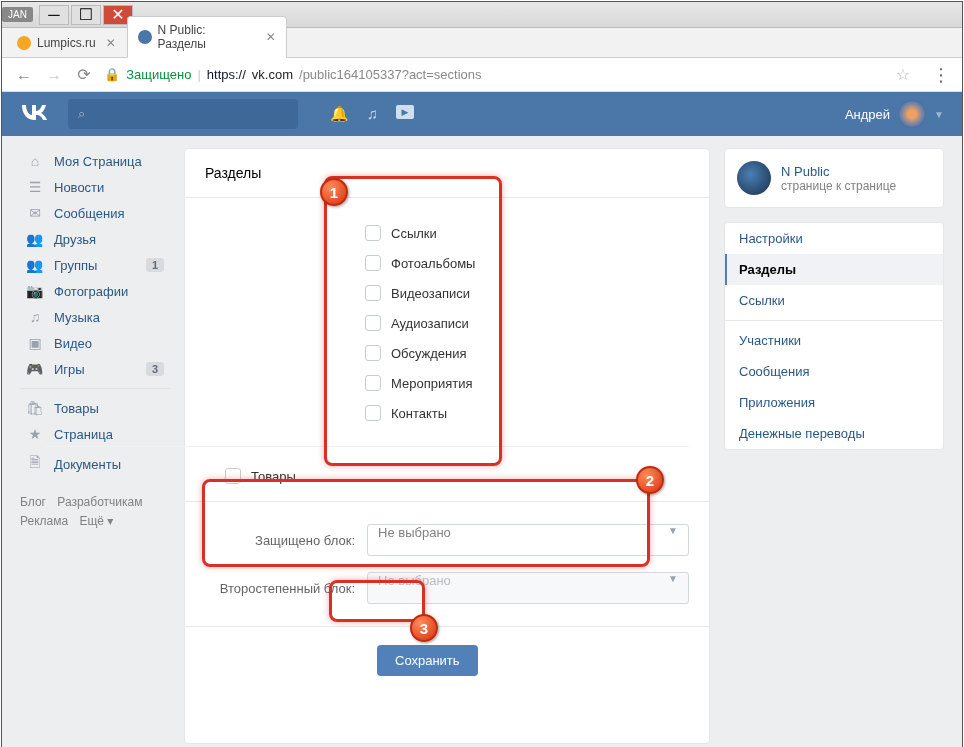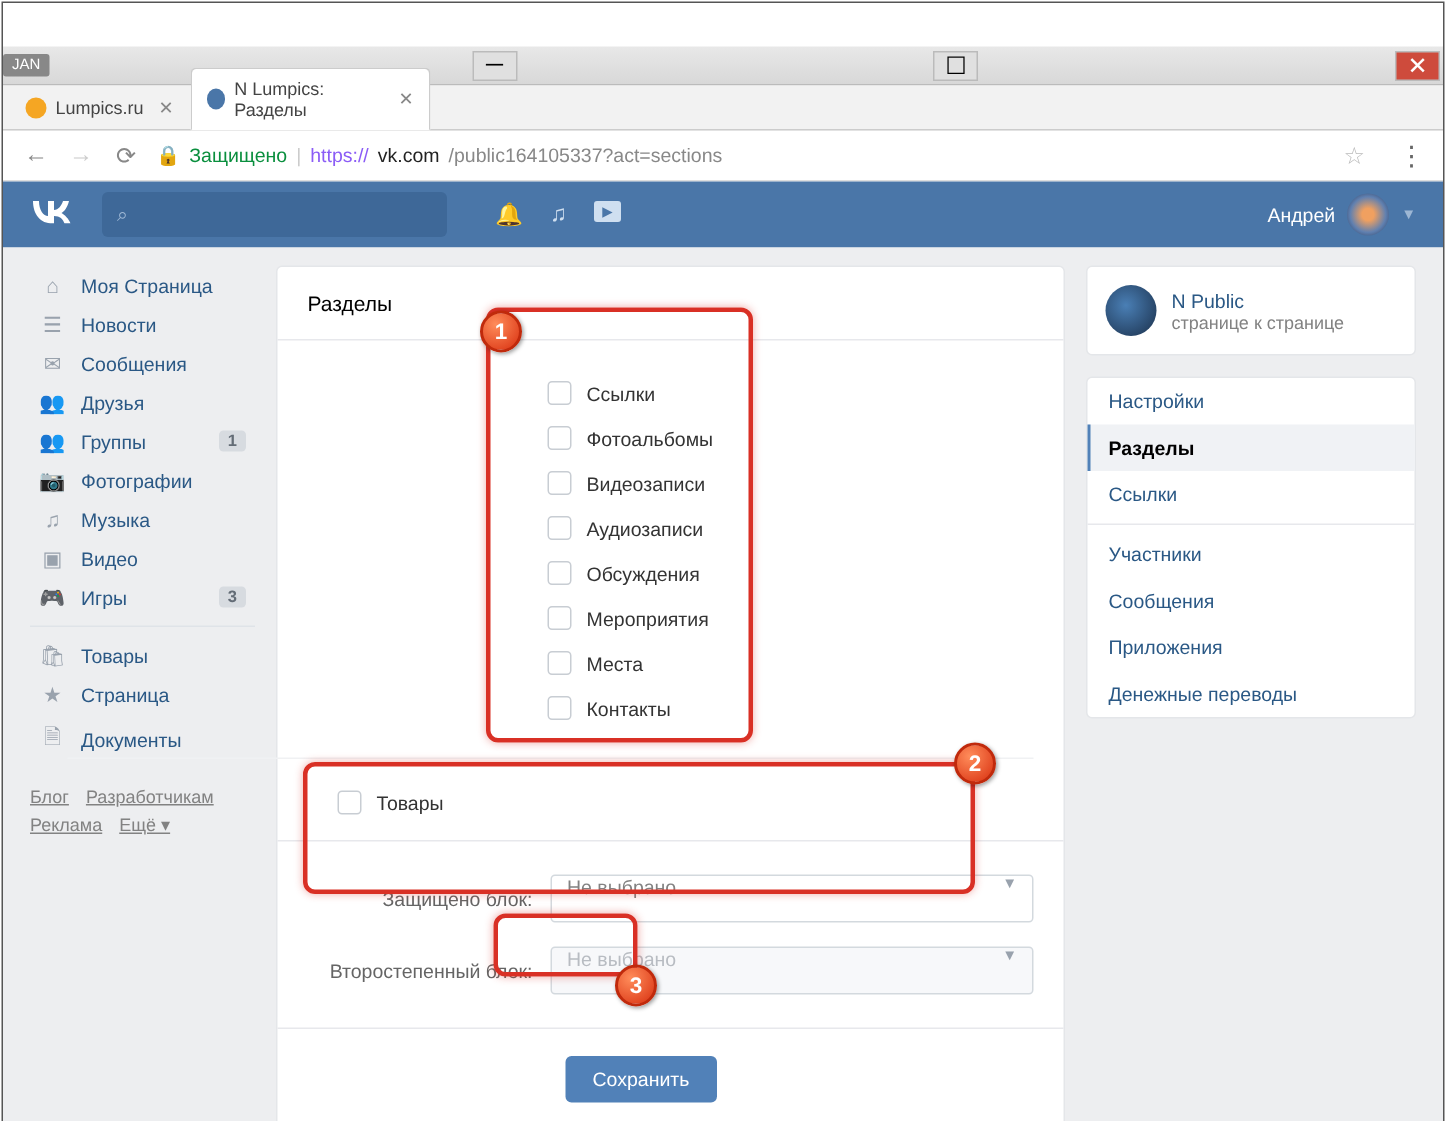--- a/index.html
+++ b/index.html
@@ -1,21 +1,21 @@
 <!DOCTYPE html>
 <html><head>
 <meta charset="utf-8">
 <style>
 * { margin: 0; padding: 0; box-sizing: border-box; font-family: -apple-system, BlinkMacSystemFont, Arial, sans-serif; }
 body { background: #fff; width: 964px; }
 
 .browser-frame { border: 1px solid #555; width: 962px; margin: 1px auto; background: #fff; }
 
 
-.window-bar { height: 26px; background: linear-gradient(#e8e8e8,#d8d8d8); display:flex; justify-content:space-between; align-items:center; border-bottom:1px solid #bbb;margin-top:29px; }
+.window-bar { height: 26px; background: linear-gradient(#e8e8e8,#d8d8d8); display:flex; justify-content:flex-start; align-items:center; border-bottom:1px solid #bbb; }
 .win-badge { font-size:10px; background:#888; color:#fff; padding:2px 6px; margin-right:6px; border-radius:2px; }
 .win-btn { width:30px; height:20px; display:flex; align-items:center; justify-content:center; margin-right:2px; background:#e0e0e0; border:1px solid #bbb; }
 .win-close { background:#ce4b3c; color:#fff; }
 
 
 .tab-bar { height:30px; background:#f2f2f2; display:flex; align-items:flex-end; border-bottom:1px solid #ccc; padding-left:4px; }
 .tab { display:flex; align-items:center; gap:6px; padding:6px 10px; font-size:12px; color:#444; background:#f2f2f2; border:1px solid transparent; max-width:160px; }
 .tab.active { background:#fff; border:1px solid #ccc; border-bottom:1px solid #fff; border-radius:4px 4px 0 0; position:relative; top:1px; }
 .tab-favicon { width:14px; height:14px; border-radius:50%; }
 .tab-close { color:#888; font-size:12px; margin-left:4px; }
@@ -44,21 +44,21 @@
 
 .vk-body { display:flex; background:#edeef0; padding:12px 18px; min-height:620px; gap:14px; }
 
 
 .left-nav { width:150px; flex-shrink:0; }
 .nav-item { display:flex; align-items:center; gap:10px; padding:5px 6px; font-size:13px; color:#2a5885; cursor:pointer; border-radius:3px; }
 .nav-icon { width:18px; color:#99a2ad; font-size:14px; text-align:center; }
 .nav-badge { margin-left:auto; background:#d7dbe0; color:#636c76; font-size:11px; padding:1px 6px; border-radius:3px; font-weight:600; }
 .nav-sep { height:1px; background:#dfe3e8; margin:6px 0; }
 .footer-links { margin-top:12px; font-size:12px; color:#828282; line-height:1.6; }
-.footer-links span { margin-right:8px; cursor:pointer;text-decoration:underline; }
+.footer-links span { margin-right:8px; cursor:pointer; }
 
 
 .main-card { flex:1; background:#fff; border:1px solid #e4e6e9; border-radius:4px; padding:0; }
 .card-title { font-size:14px; color:#000; padding:16px 20px; border-bottom:1px solid #e7e8ec; }
 .sections-area { padding:20px 20px 10px; }
 .checkbox-row { display:flex; align-items:center; gap:10px; padding:7px 0; }
 .vk-checkbox { width:16px; height:16px; border:1px solid #c8cdd3; border-radius:3px; background:#fff; }
 .checkbox-label { font-size:13px; color:#333; }
 .block-row { display:flex; align-items:center; padding:8px 20px; gap:12px; }
 .block-label { flex:0 0 150px; text-align:right; font-size:13px; color:#656565; }
@@ -98,34 +98,34 @@
   </div>
 
   <div class="tab-bar">
     <div class="tab">
       <span class="tab-favicon" style="background:#f5a623"></span>
       <span>Lumpics.ru</span>
       <span class="tab-close">✕</span>
     </div>
     <div class="tab active">
       <span class="tab-favicon" style="background:#4a76a8"></span>
-      <span>N Lumpics: Разделы</span>
+      <span>N Public: Разделы</span>
       <span class="tab-close">✕</span>
     </div>
   </div>
 
   <div class="addr-bar">
     <span class="nav-arrow">←</span>
     <span class="nav-arrow" style="color:#ccc">→</span>
     <span class="nav-arrow">⟳</span>
     <div class="url-box">
       <span style="color:#0a8f3e">🔒</span>
       <span class="secure">Защищено</span>
       <span style="color:#ccc">|</span>
-      <span style="color:#8b5cf6">https://</span>
+      <span style="color:#0f172a">https://</span>
         <span style="color:#222">vk.com</span>
         <span style="color:#888">/public164105337?act=sections</span>
     </div>
     <span class="addr-star">☆</span>
     <span class="addr-menu">⋮</span>
   </div>
 
   <div class="vk-header">
     <div class="vk-logo">
       <svg width="28" height="16" viewBox="0 0 28 16">
@@ -233,24 +233,20 @@
               <div class="vk-checkbox"></div>
               <span class="checkbox-label">Аудиозаписи</span>
             </div>
             <div class="checkbox-row">
               <div class="vk-checkbox"></div>
               <span class="checkbox-label">Обсуждения</span>
             </div>
             <div class="checkbox-row">
               <div class="vk-checkbox"></div>
               <span class="checkbox-label">Мероприятия</span>
-            </div>
-            <div class="checkbox-row">
-              <div class="vk-checkbox"></div>
-              <span class="checkbox-label">Места</span>
             </div>
             <div class="checkbox-row">
               <div class="vk-checkbox"></div>
               <span class="checkbox-label">Контакты</span>
             </div>
           </div>
         <div style="height:18px"></div>
         <div id="sections-list2" style="padding-left:160px; border-top:1px solid #f0f1f3; padding-top:14px; margin-left:-160px; padding-left:180px;">
             <div class="checkbox-row">
               <div class="vk-checkbox"></div>

